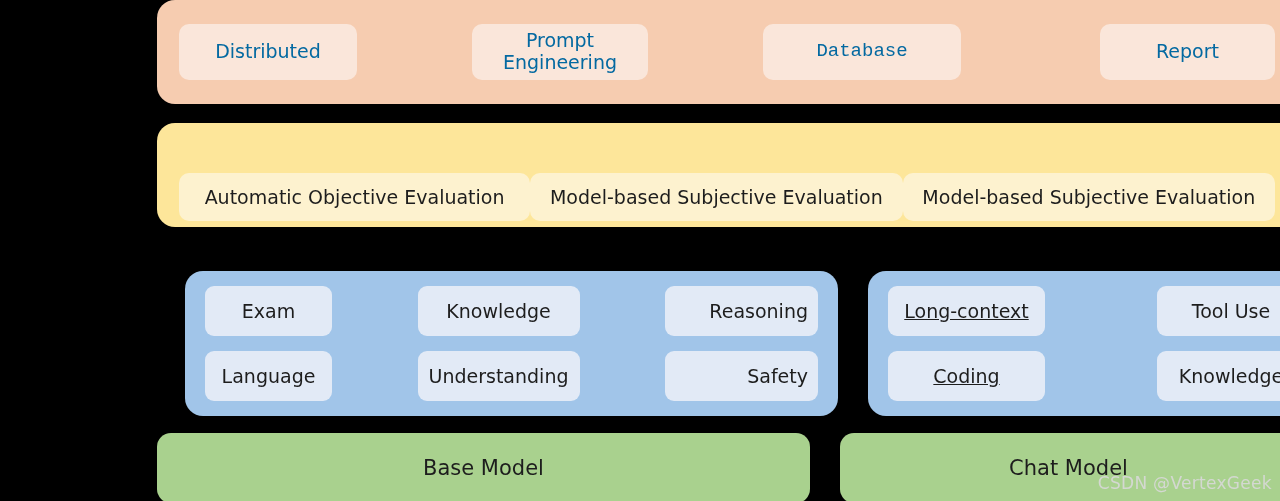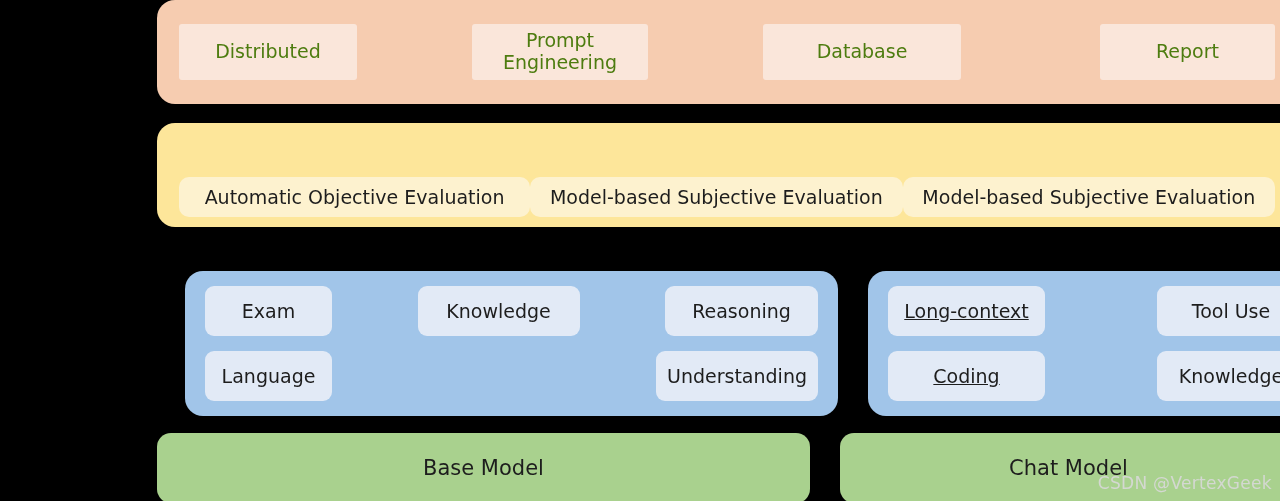--- a/index.html
+++ b/index.html
@@ -32,49 +32,49 @@
 
   
   .band-orange {
     background: #f6ccb0;
     height: 104px;
     padding: 0 22px;
     justify-content: space-between;
   }
   .chip-orange {
     background: #fae6da;
-    border-radius: 3px;
+    border-radius: 10px;
     height: 56px;
     display: flex;
     align-items: center;
     justify-content: center;
     text-align: center;
-    color: #4d7c0f;
+    color: #0369a1;
     font-size: 19px;
     line-height: 1.15;
     padding: 0 10px;
   }
   .w-orange-1 { width: 158px; }
   .w-orange-2 { width: 156px; }
-  .w-orange-3 { width: 178px; }
+  .w-orange-3 { width: 178px; font-family: Liberation Mono, monospace; }
   .w-orange-4 { width: 156px; }
   .w-orange-5 { width: 155px; margin-left: 24px; }
 
   
   .band-yellow {
     background: #fde69a;
     height: 104px;
     margin-top: 19px;
     padding: 0 22px;
     justify-content: space-between;
   }
   .chip-yellow {
     background: #fdf2cf;
     border-radius: 10px;
-    height: 40px;
+    height: 48px;
     display: flex;
     align-items: center;
     justify-content: center;
     color: #1d1d1d;
     font-size: 19px;
     padding: 0 14px;
     margin-top: 44px;
   }
   .w-yellow-1 { width: 334px; }
   .w-yellow-2 { width: 356px; }
@@ -110,21 +110,21 @@
     display: flex;
     align-items: center;
     justify-content: center;
     color: #1d1d1d;
     font-size: 19px;
     padding: 0 10px;
     box-sizing: border-box;
   }
   .w-blue-l { width: 127px; }
   .w-blue-m { width: 162px; }
-  .w-blue-r { width: 153px; }
+  .w-blue-r { width: 153px; justify-content: flex-end; }
   .w-blue-rt-1 { width: 157px; text-decoration: underline; }
   .w-blue-rt-2 { width: 148px; }
 
   
   .green-row {
     display: flex;
     margin-top: 17px;
     gap: 30px;
   }
   .band-green {
@@ -202,20 +202,23 @@
             <span>Reasoning</span>
           </div>
         </div>
         <div class="blue-row">
           <div class="chip-blue w-blue-l">
             <span>Language</span>
           </div>
           <div class="chip-blue w-blue-m">
             <span>Understanding</span>
           </div>
+          <div class="chip-blue w-blue-r">
+            <span>Safety</span>
+          </div>
         </div>
       </div>
     </div>
 
     <div class="col-right">
       <div class="band-blue">
         <div class="blue-row">
           <div class="chip-blue w-blue-rt-1">
             <span>Long-context</span>
           </div>

